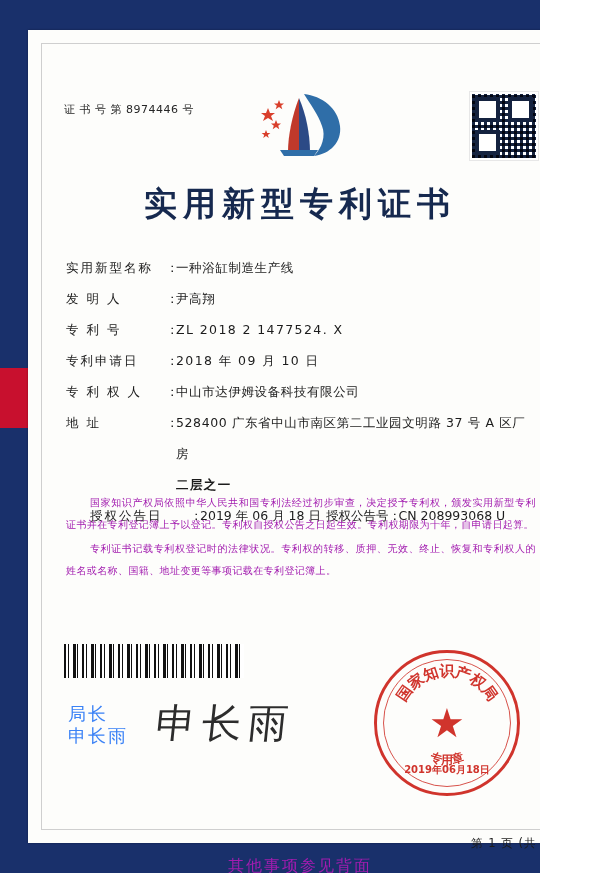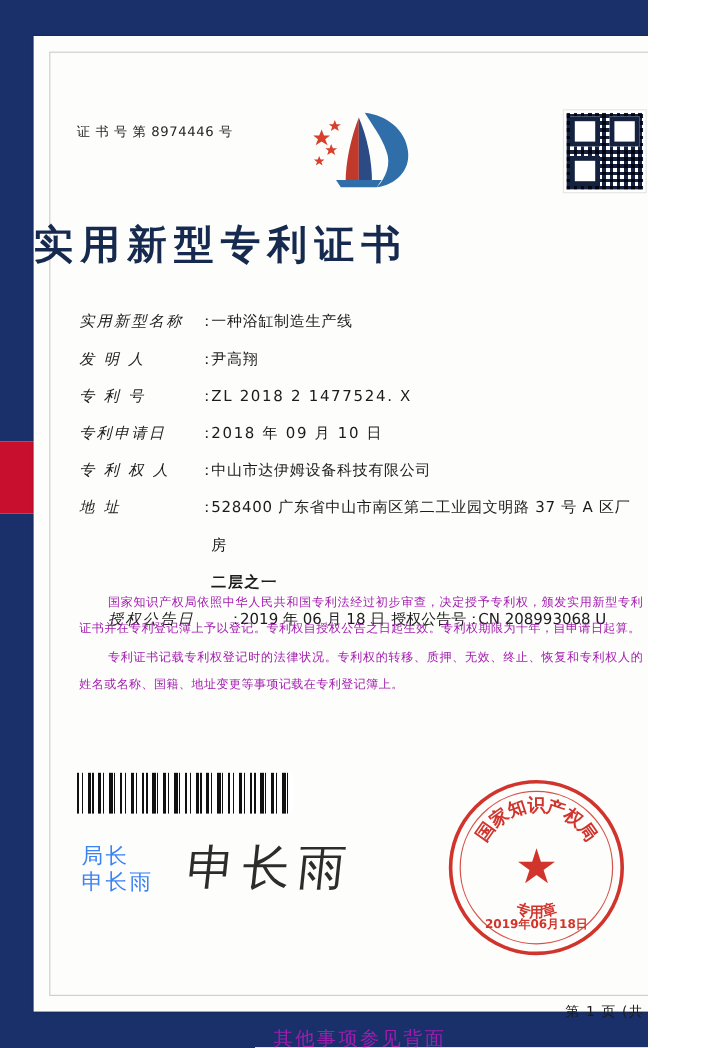--- a/index.html
+++ b/index.html
@@ -112,21 +112,21 @@
     transform: translateX(-50%);
     top: 58px;
     width: 96px;
     height: 74px;
   }
 
   .title {
     position: absolute;
     left: 0; right: 0;
     top: 152px;
-    text-align: left;
+    text-align: center;
     font-size: 33px;
     font-weight: bold;
     letter-spacing: 6px;
     color: #16294f;
     font-family: "DejaVu Sans", "Liberation Sans", sans-serif;
   }
 
   .fields {
     position: absolute;
     left: 38px;
@@ -138,21 +138,20 @@
   }
   .field-row {
     display: flex;
     align-items: baseline;
   }
   .field-label {
     width: 100px;
     flex: none;
     letter-spacing: 2px;
     white-space: nowrap;
-    font-style: italic;
   }
   .field-sep { flex: none; width: 10px; }
   .field-value {
     flex: 1;
     letter-spacing: .6px;
   }
   .field-value.wide { letter-spacing: 1.4px; }
   .field-cont {
     padding-left: 110px;
     letter-spacing: 1.4px;

